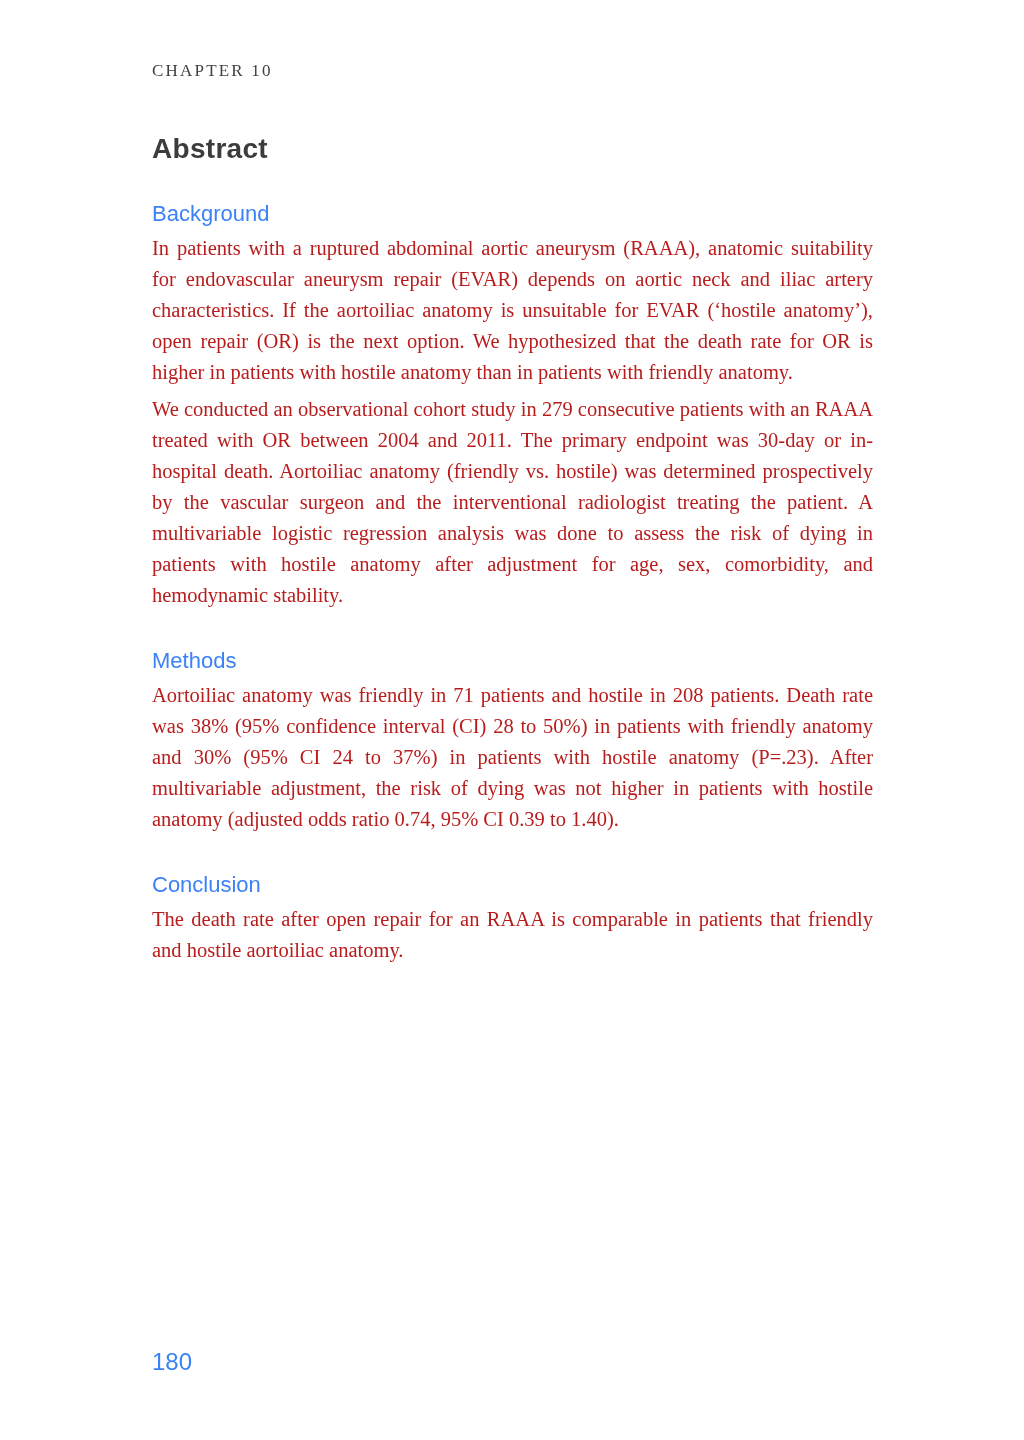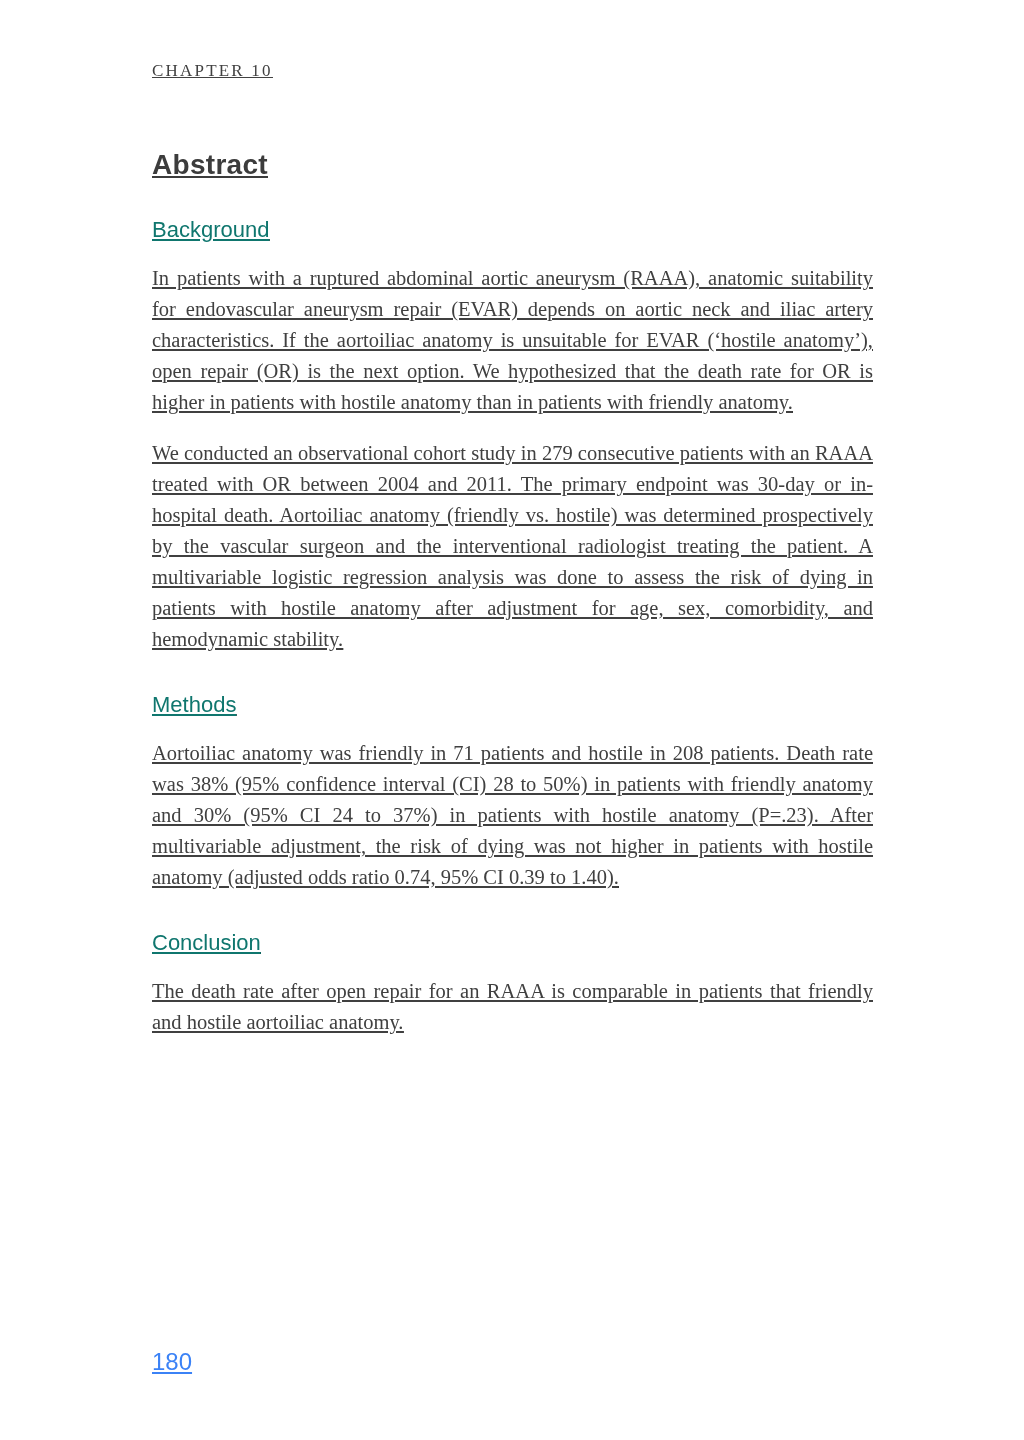--- a/index.html
+++ b/index.html
@@ -1,15 +1,15 @@
 <!DOCTYPE html>
 <html><head>
 <meta charset="utf-8">
 <style>
-  * { margin: 0; padding: 0; box-sizing: border-box; text-decoration: underline; }
+  * { margin: 0; padding: 0; box-sizing: border-box; }
   html, body { background: #ffffff; }
   body {
     width: 1024px;
     height: 1440px;
     font-family: "Liberation Serif", serif;
   }
   .page {
     position: relative;
     width: 1024px;
     height: 1440px;
@@ -25,43 +25,43 @@
   .chapter-label {
     margin-top: 61px;
     font-family: "Liberation Serif", serif;
     font-size: 17px;
     line-height: 20px;
     letter-spacing: 2.2px;
     color: #414141;
     font-weight: normal;
   }
   .page-title {
-    margin-top: 68px;
+    margin-top: 52px;
     font-family: "Liberation Sans", sans-serif;
     font-size: 28px;
     line-height: 31px;
     font-weight: bold;
     letter-spacing: 0.3px;
     color: #3c3c3c;
   }
   .section { display: block; }
   .section-heading {
     margin-top: 37px;
     font-family: "Liberation Sans", sans-serif;
     font-size: 22px;
     line-height: 26px;
     font-weight: normal;
-    color: #0f766e;
+    color: #3b82f6;
   }
   .section-body {
-    margin-top: 20px;
+    margin-top: 6px;
     font-family: "Liberation Serif", serif;
     font-size: 20.5px;
     line-height: 31px;
-    color: #404040;
+    color: #b91c1c;
     text-align: justify;
   }
   .page-number {
     position: absolute;
     left: 152px;
     top: 1348px;
     font-family: "Liberation Sans", sans-serif;
     font-size: 24px;
     line-height: 28px;
     color: #3b82f6;

